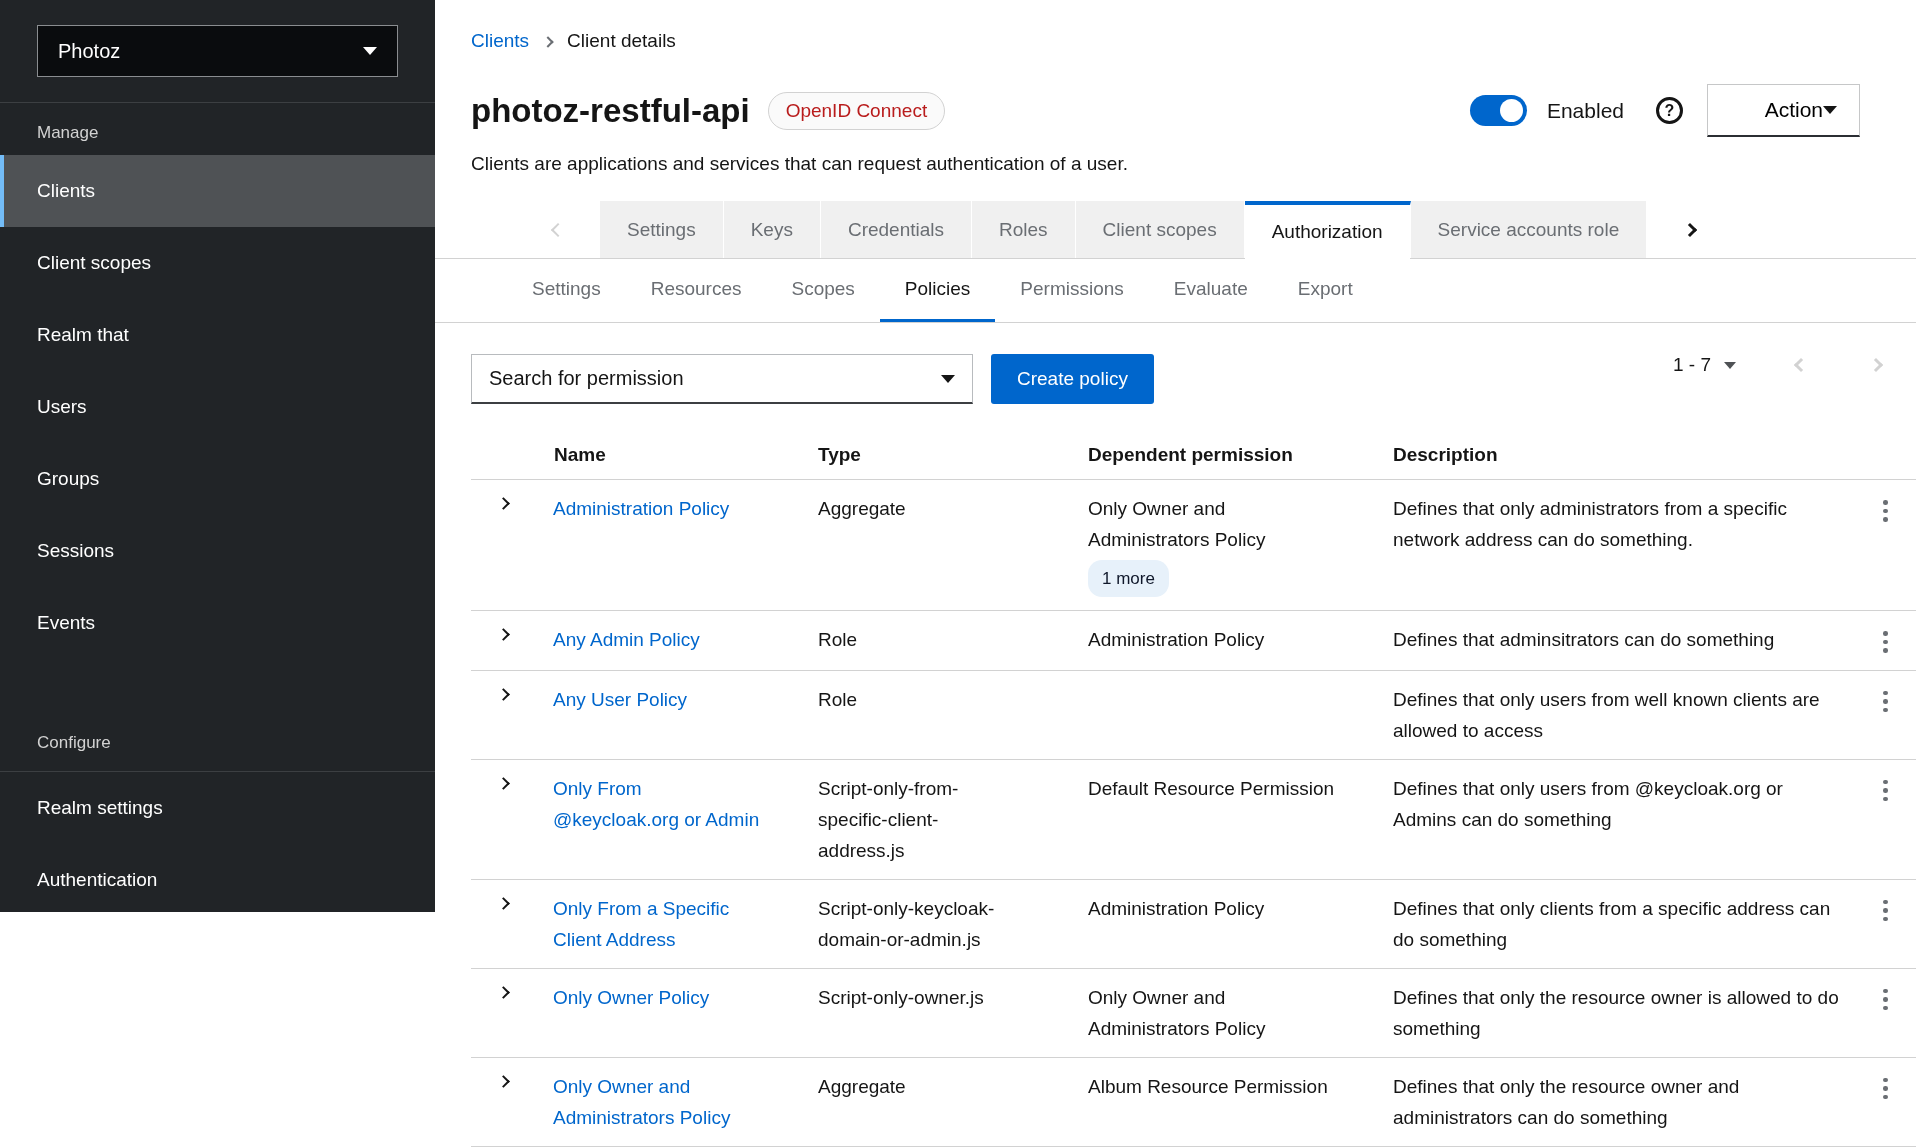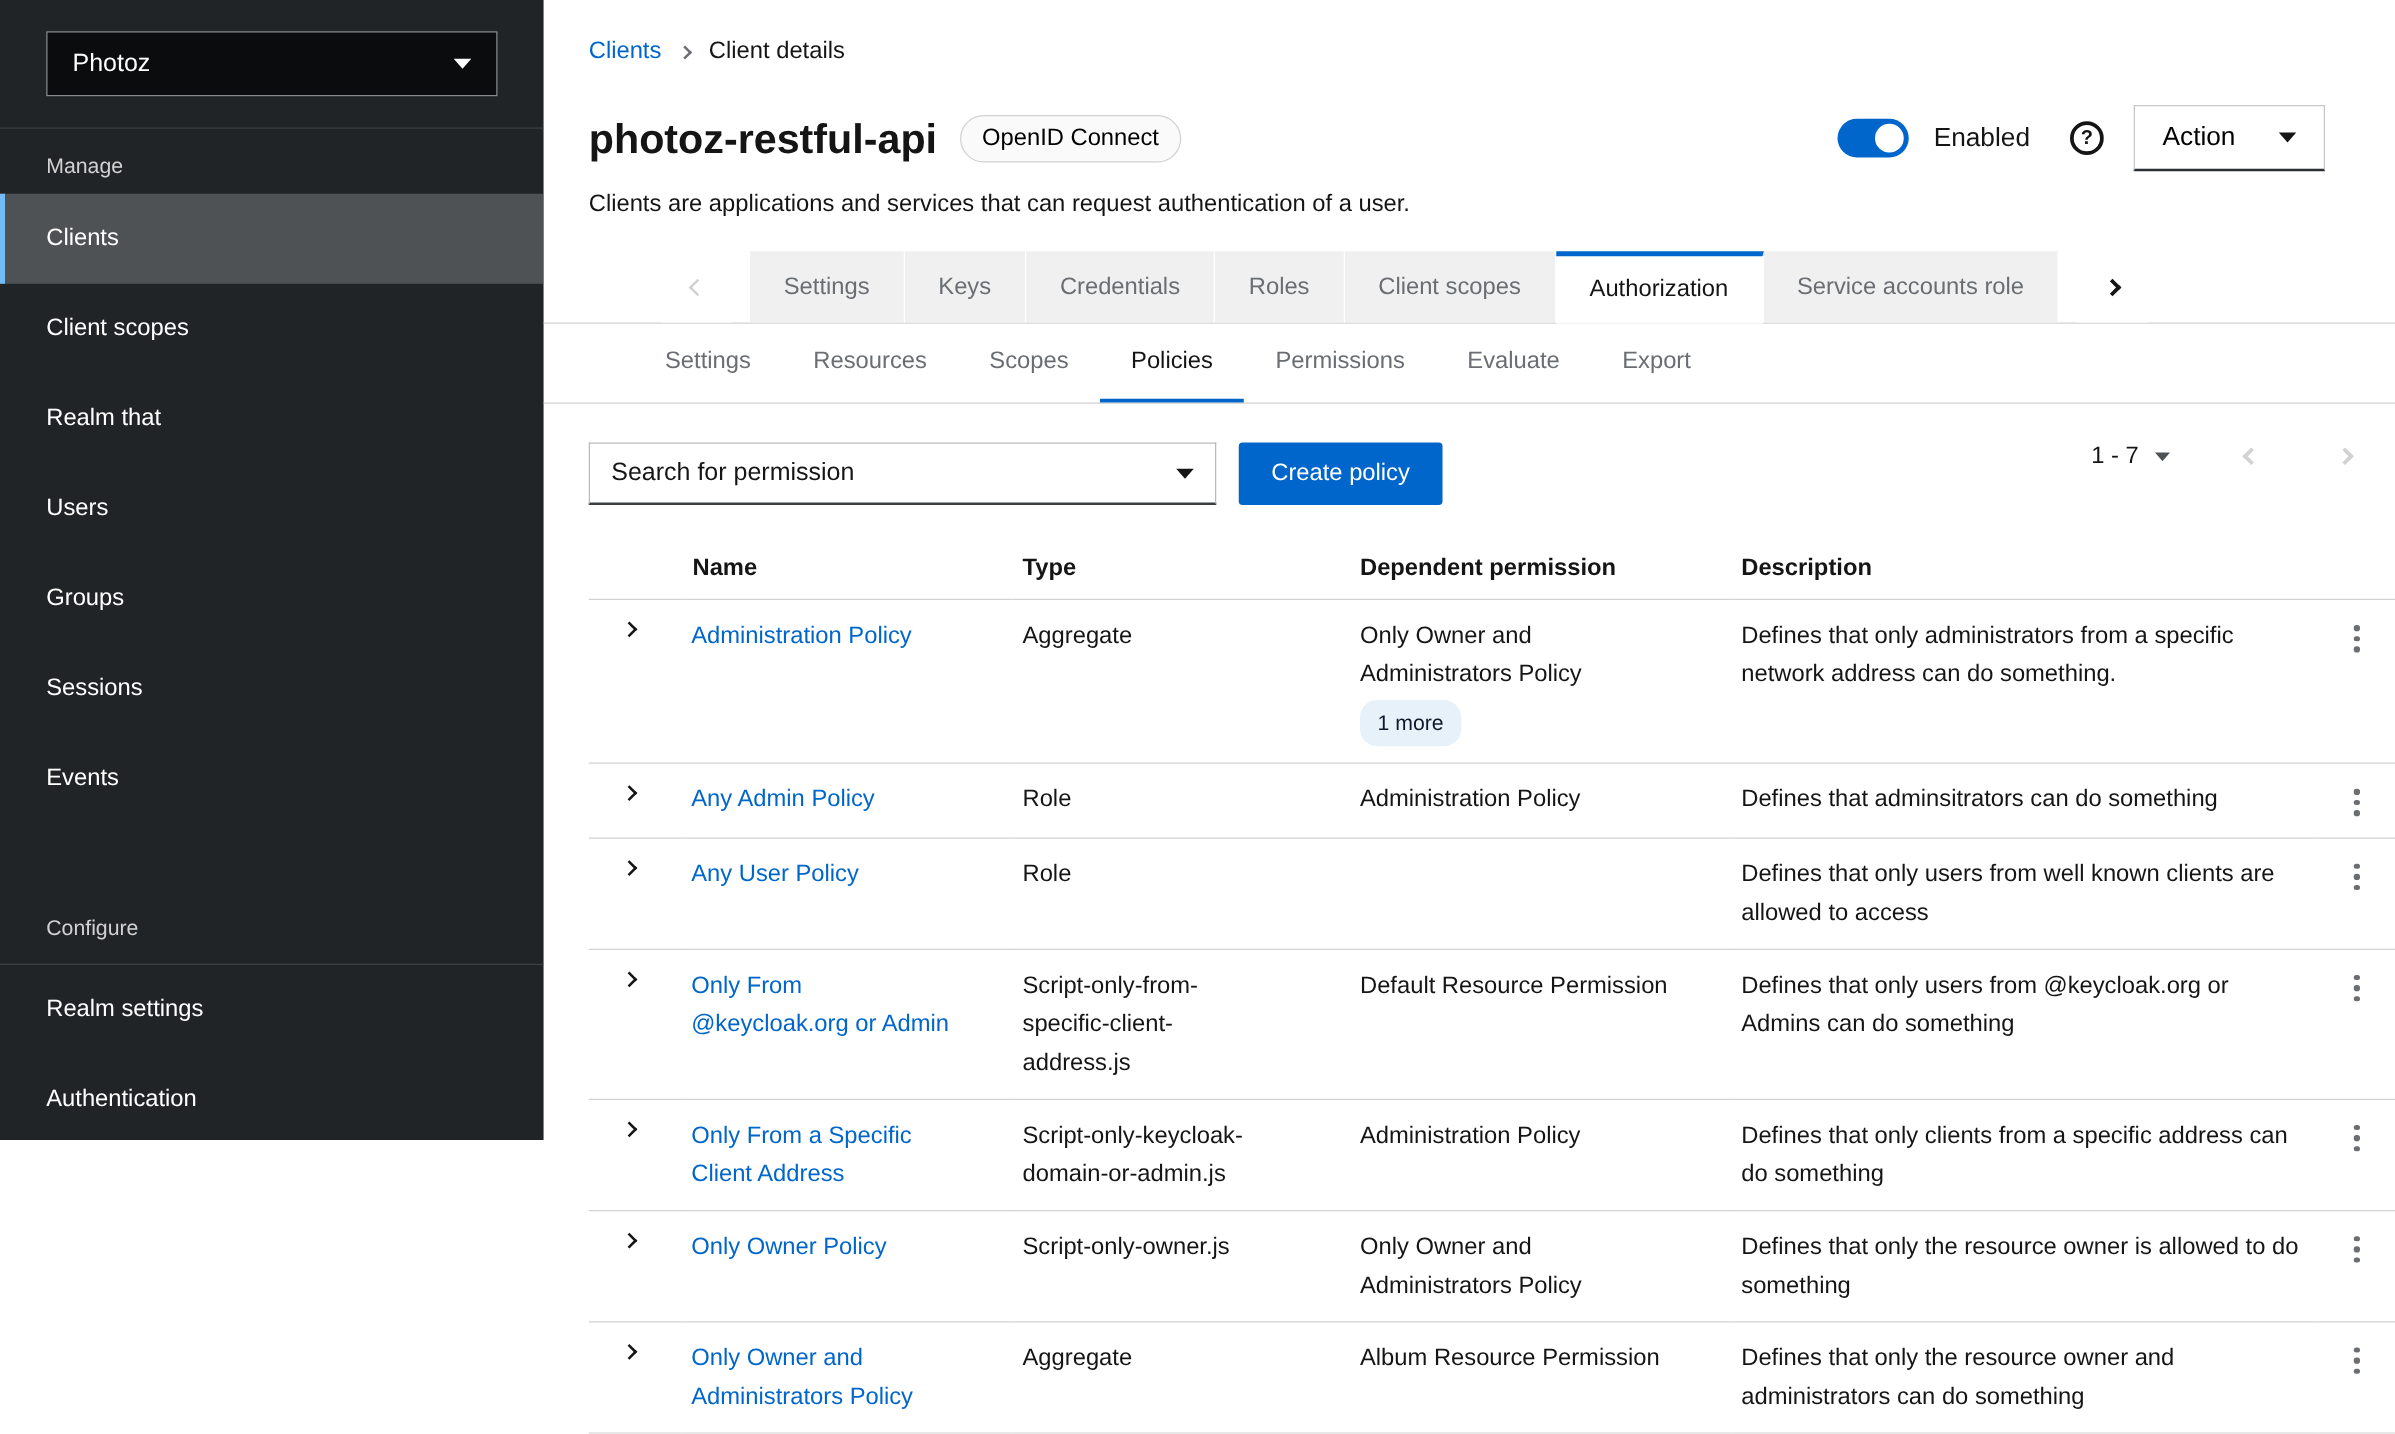--- a/index.html
+++ b/index.html
@@ -26,31 +26,31 @@
   
   main { flex:1; background:#fff; }
   .page-header { padding:30px 56px 0 36px; }
   .breadcrumb { display:flex; align-items:center; gap:15px; font-size:19px; }
   .breadcrumb a { color:#0066cc; text-decoration:none; cursor:pointer; }
   .chev { display:inline-block; border-top:2px solid #6a6e73; border-right:2px solid #6a6e73; }
   .chev.right { width:8px; height:8px; transform:rotate(45deg); }
   .breadcrumb .chev { margin-top:2px; }
   .title-row { display:flex; align-items:center; margin-top:32px; }
   h1.client-title { font-size:33px; font-weight:700; }
-  .proto-badge { margin-left:18px; font-size:19px; color:#000000; background:#fafafa;
+  .proto-badge { margin-left:18px; font-size:19px; color:#b91c1c; background:#fafafa;
     border:1px solid #d2d2d2; border-radius:22px; padding:7px 17px; }
   .title-controls { margin-left:auto; display:flex; align-items:center; }
   .toggle { width:57px; height:31px; border-radius:16px; background:#0066cc; position:relative; cursor:pointer; }
   .toggle .knob { position:absolute; right:4px; top:4px; width:23px; height:23px; border-radius:50%; background:#fff; }
   .enabled-label { font-size:21px; margin-left:20px; }
   .help-icon { margin-left:32px; width:27px; height:27px; border:3px solid #151515; border-radius:50%;
     display:flex; align-items:center; justify-content:center; font-size:16px; font-weight:700; cursor:pointer; }
   .action-btn { margin-left:24px; width:153px; height:53px; background:#fff;
     border:1px solid #c6c7c8; border-bottom:2px solid #2b2e33; display:flex; align-items:center;
-    justify-content:space-between; padding:0 22px; font-size:21px; cursor:pointer; }
+    justify-content:flex-end; padding:0 22px; font-size:21px; cursor:pointer; }
   .action-btn .caret { border-top-color:#151515; border-left-width:7px; border-right-width:7px; }
   .client-desc { margin-top:16px; font-size:19px; }
 
   
   .tabs-bar { margin-top:26px; height:58px; border-bottom:1px solid #d2d2d2; display:flex; align-items:stretch; }
   .tab-scroll { width:56px; border:none; background:#fff; display:flex; align-items:center; justify-content:center; cursor:pointer; }
   .tab-scroll.left { margin-left:95px; }
   .tab-scroll.left .chev { width:10px; height:10px; border-color:#d2d2d2; transform:rotate(-135deg); }
   .tab-scroll.right { margin-left:16px; }
   .tab-scroll.right .chev { width:10px; height:10px; border-color:#151515; border-width:3px; transform:rotate(45deg); }

